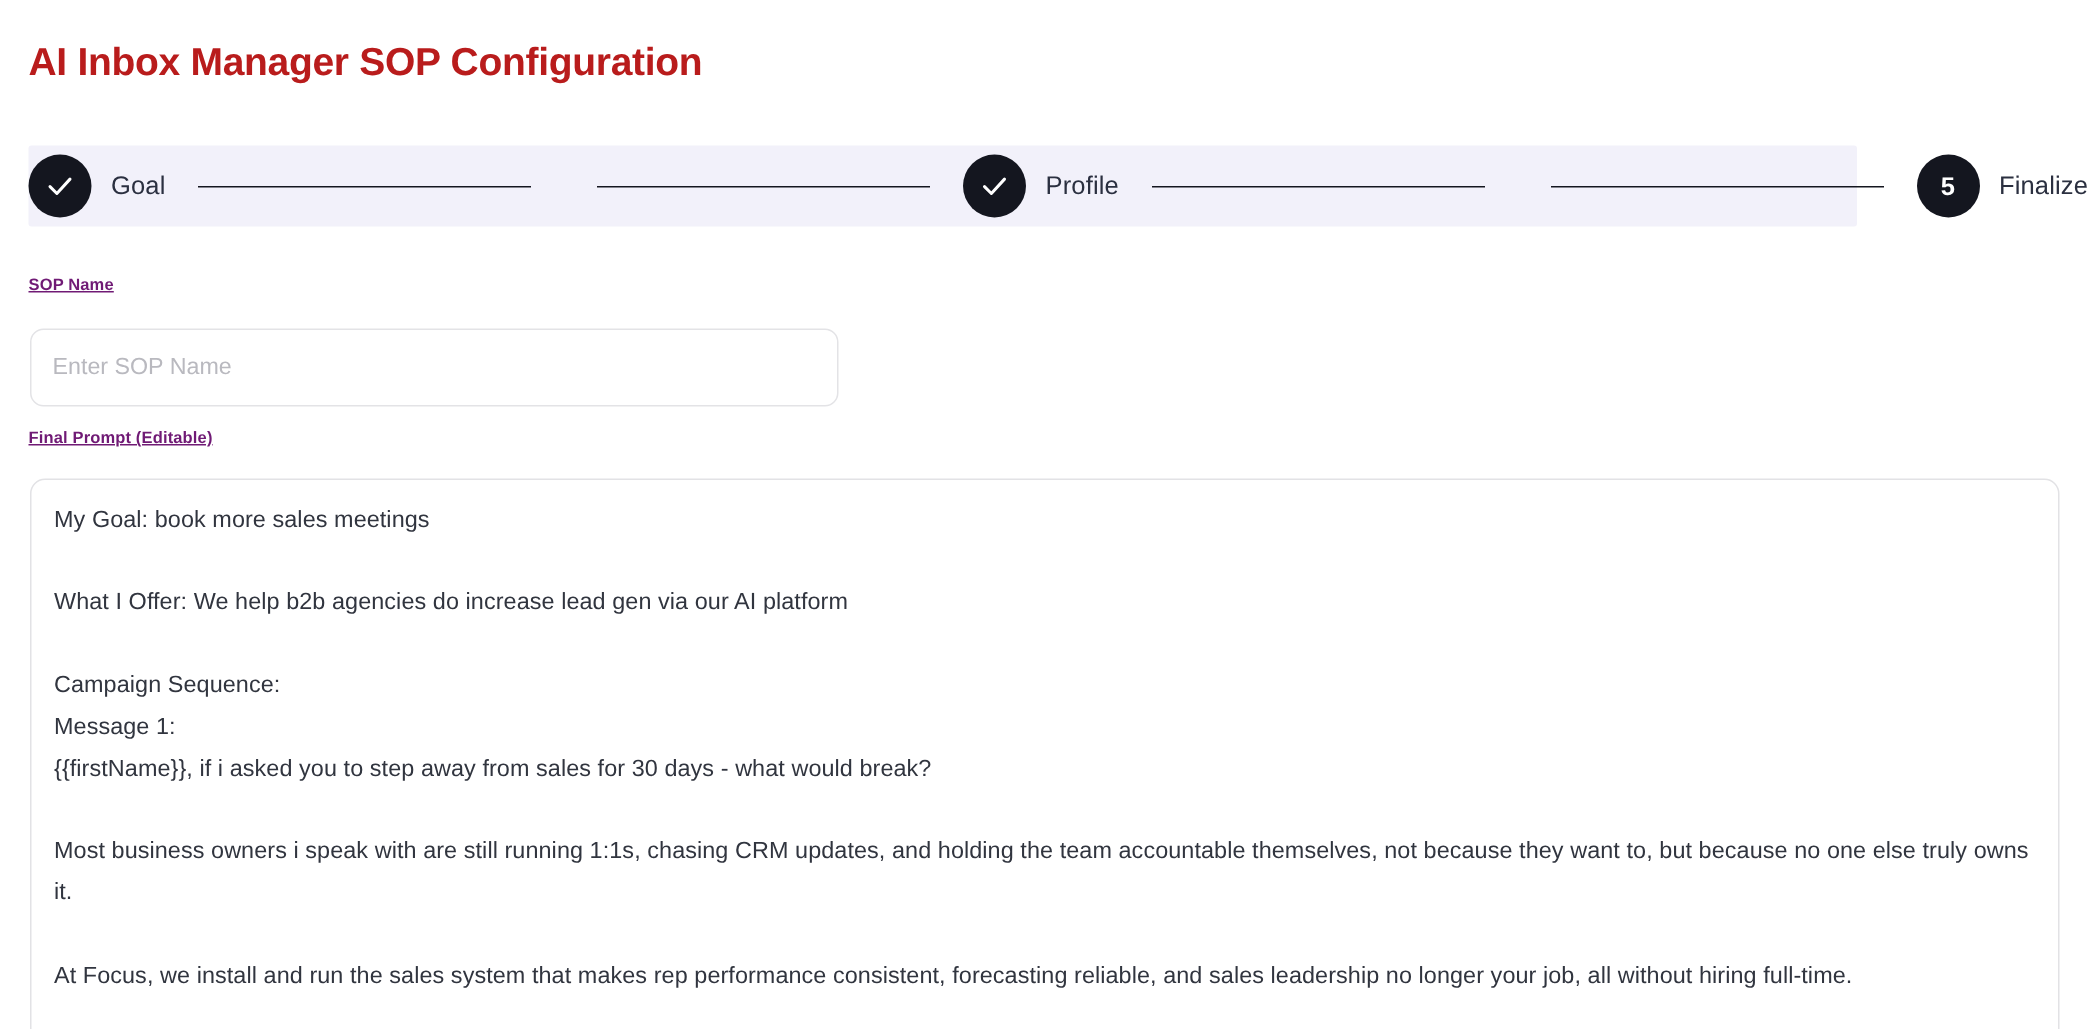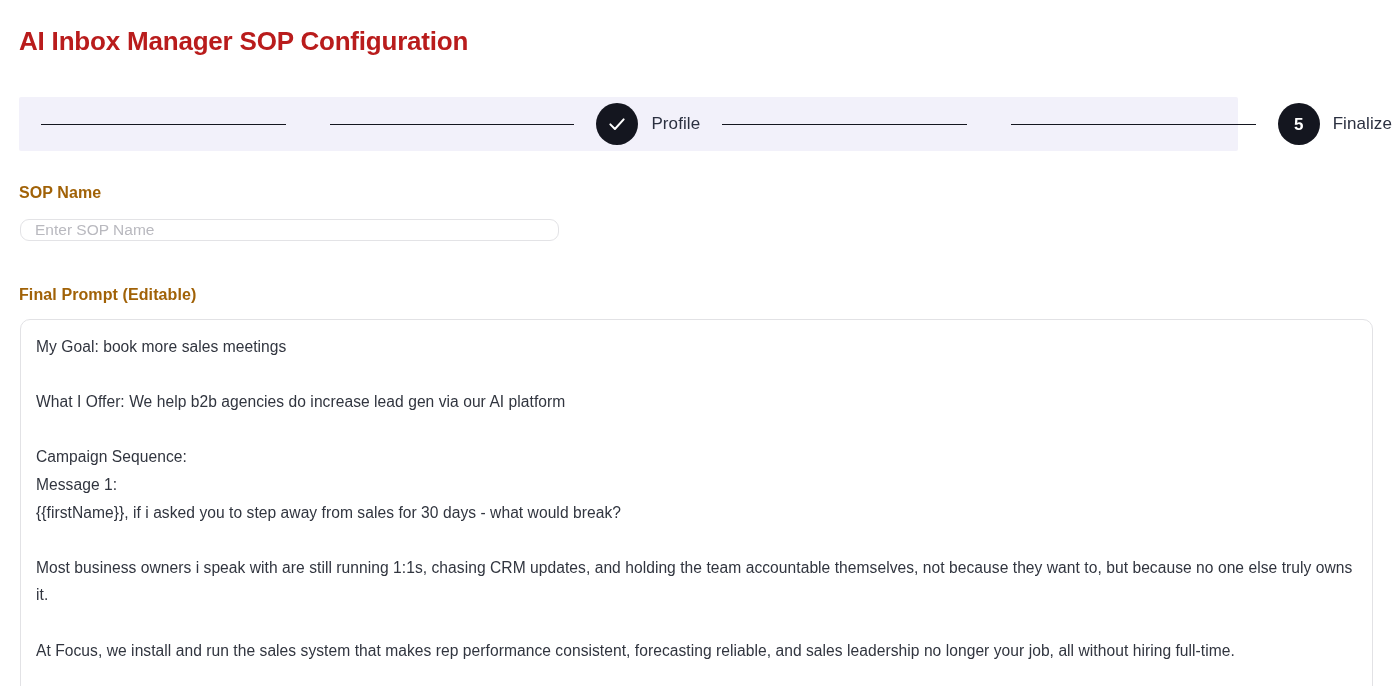--- a/index.html
+++ b/index.html
@@ -87,35 +87,36 @@
     flex: 1 1 auto;
     height: 0;
     border-top: 1.7px solid #14161f;
     margin: 0 22px 0 22px;
     min-width: 40px;
   }
 
   
   .field-label {
     position: absolute;
-    font-size: 16px;
+    font-size: 11px;
     font-weight: 700;
-    color: #a16207;
+    color: #701a75;
     letter-spacing: 0.1px;
+    text-decoration: underline;
   }
   .label-sop-name { left: 19px; top: 184px; }
   .label-final-prompt { left: 19px; top: 286px; text-align: right; }
 
   
   .sop-input {
     position: absolute;
     left: 20px;
     top: 219px;
     width: 539px;
-    height: 22px;
+    height: 52px;
     box-sizing: border-box;
     border: 1px solid #e3e3e6;
     border-radius: 9px;
     background: #ffffff;
     padding: 0 14px;
     font-family: "Liberation Sans", sans-serif;
     font-size: 15.5px;
     color: #2b3040;
     outline: none;
   }
@@ -159,20 +160,30 @@
 <body>
 
 <div class="page">
 
   <div class="page-title">AI Inbox Manager SOP Configuration</div>
 
   <div class="stepper-band"></div>
 
   <div class="stepper">
 
+    <div class="step">
+      <div class="step-circle">
+        <span>
+          <svg width="20" height="20" viewBox="0 0 24 24" fill="none" stroke="#ffffff" stroke-width="2.4" stroke-linecap="round" stroke-linejoin="round">
+              <polyline points="4,12.5 9.5,18 20,6.5"></polyline>
+            </svg>
+        </span>
+      </div>
+      <span class="step-label">Goal</span>
+    </div>
     <div class="connector"></div>
 
     <div class="connector"></div>
 
     <div class="step">
       <div class="step-circle">
         <span>
           <svg width="20" height="20" viewBox="0 0 24 24" fill="none" stroke="#ffffff" stroke-width="2.4" stroke-linecap="round" stroke-linejoin="round">
               <polyline points="4,12.5 9.5,18 20,6.5"></polyline>
             </svg>

